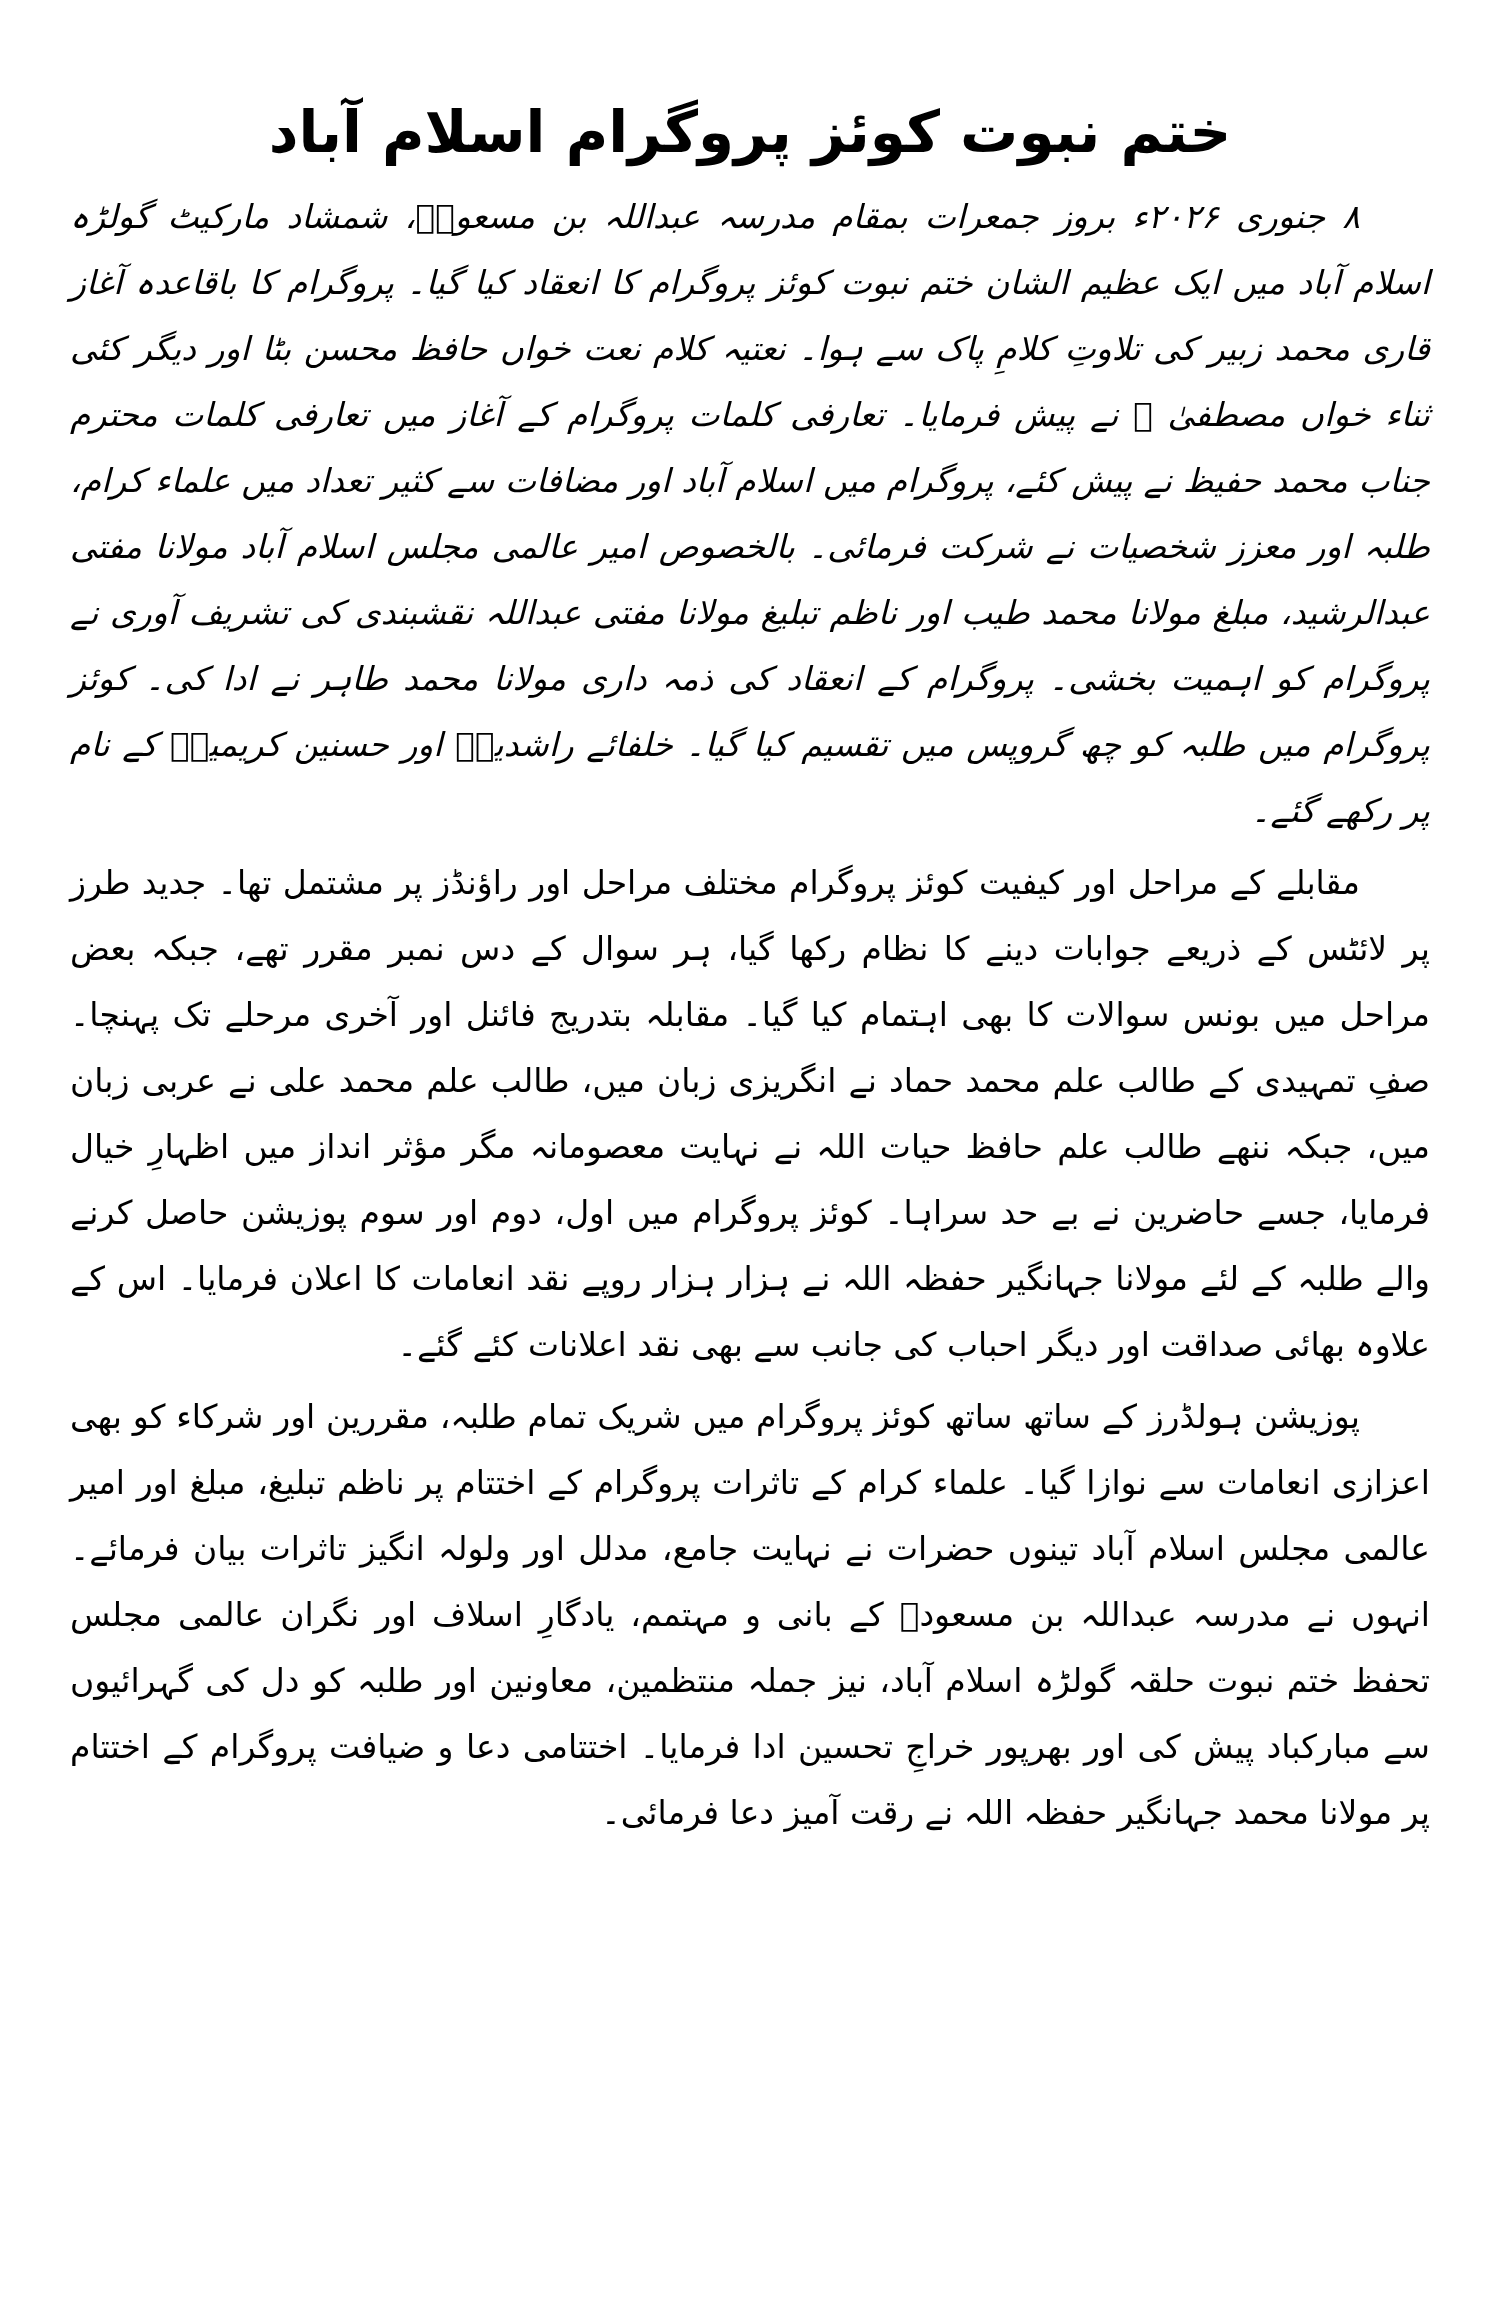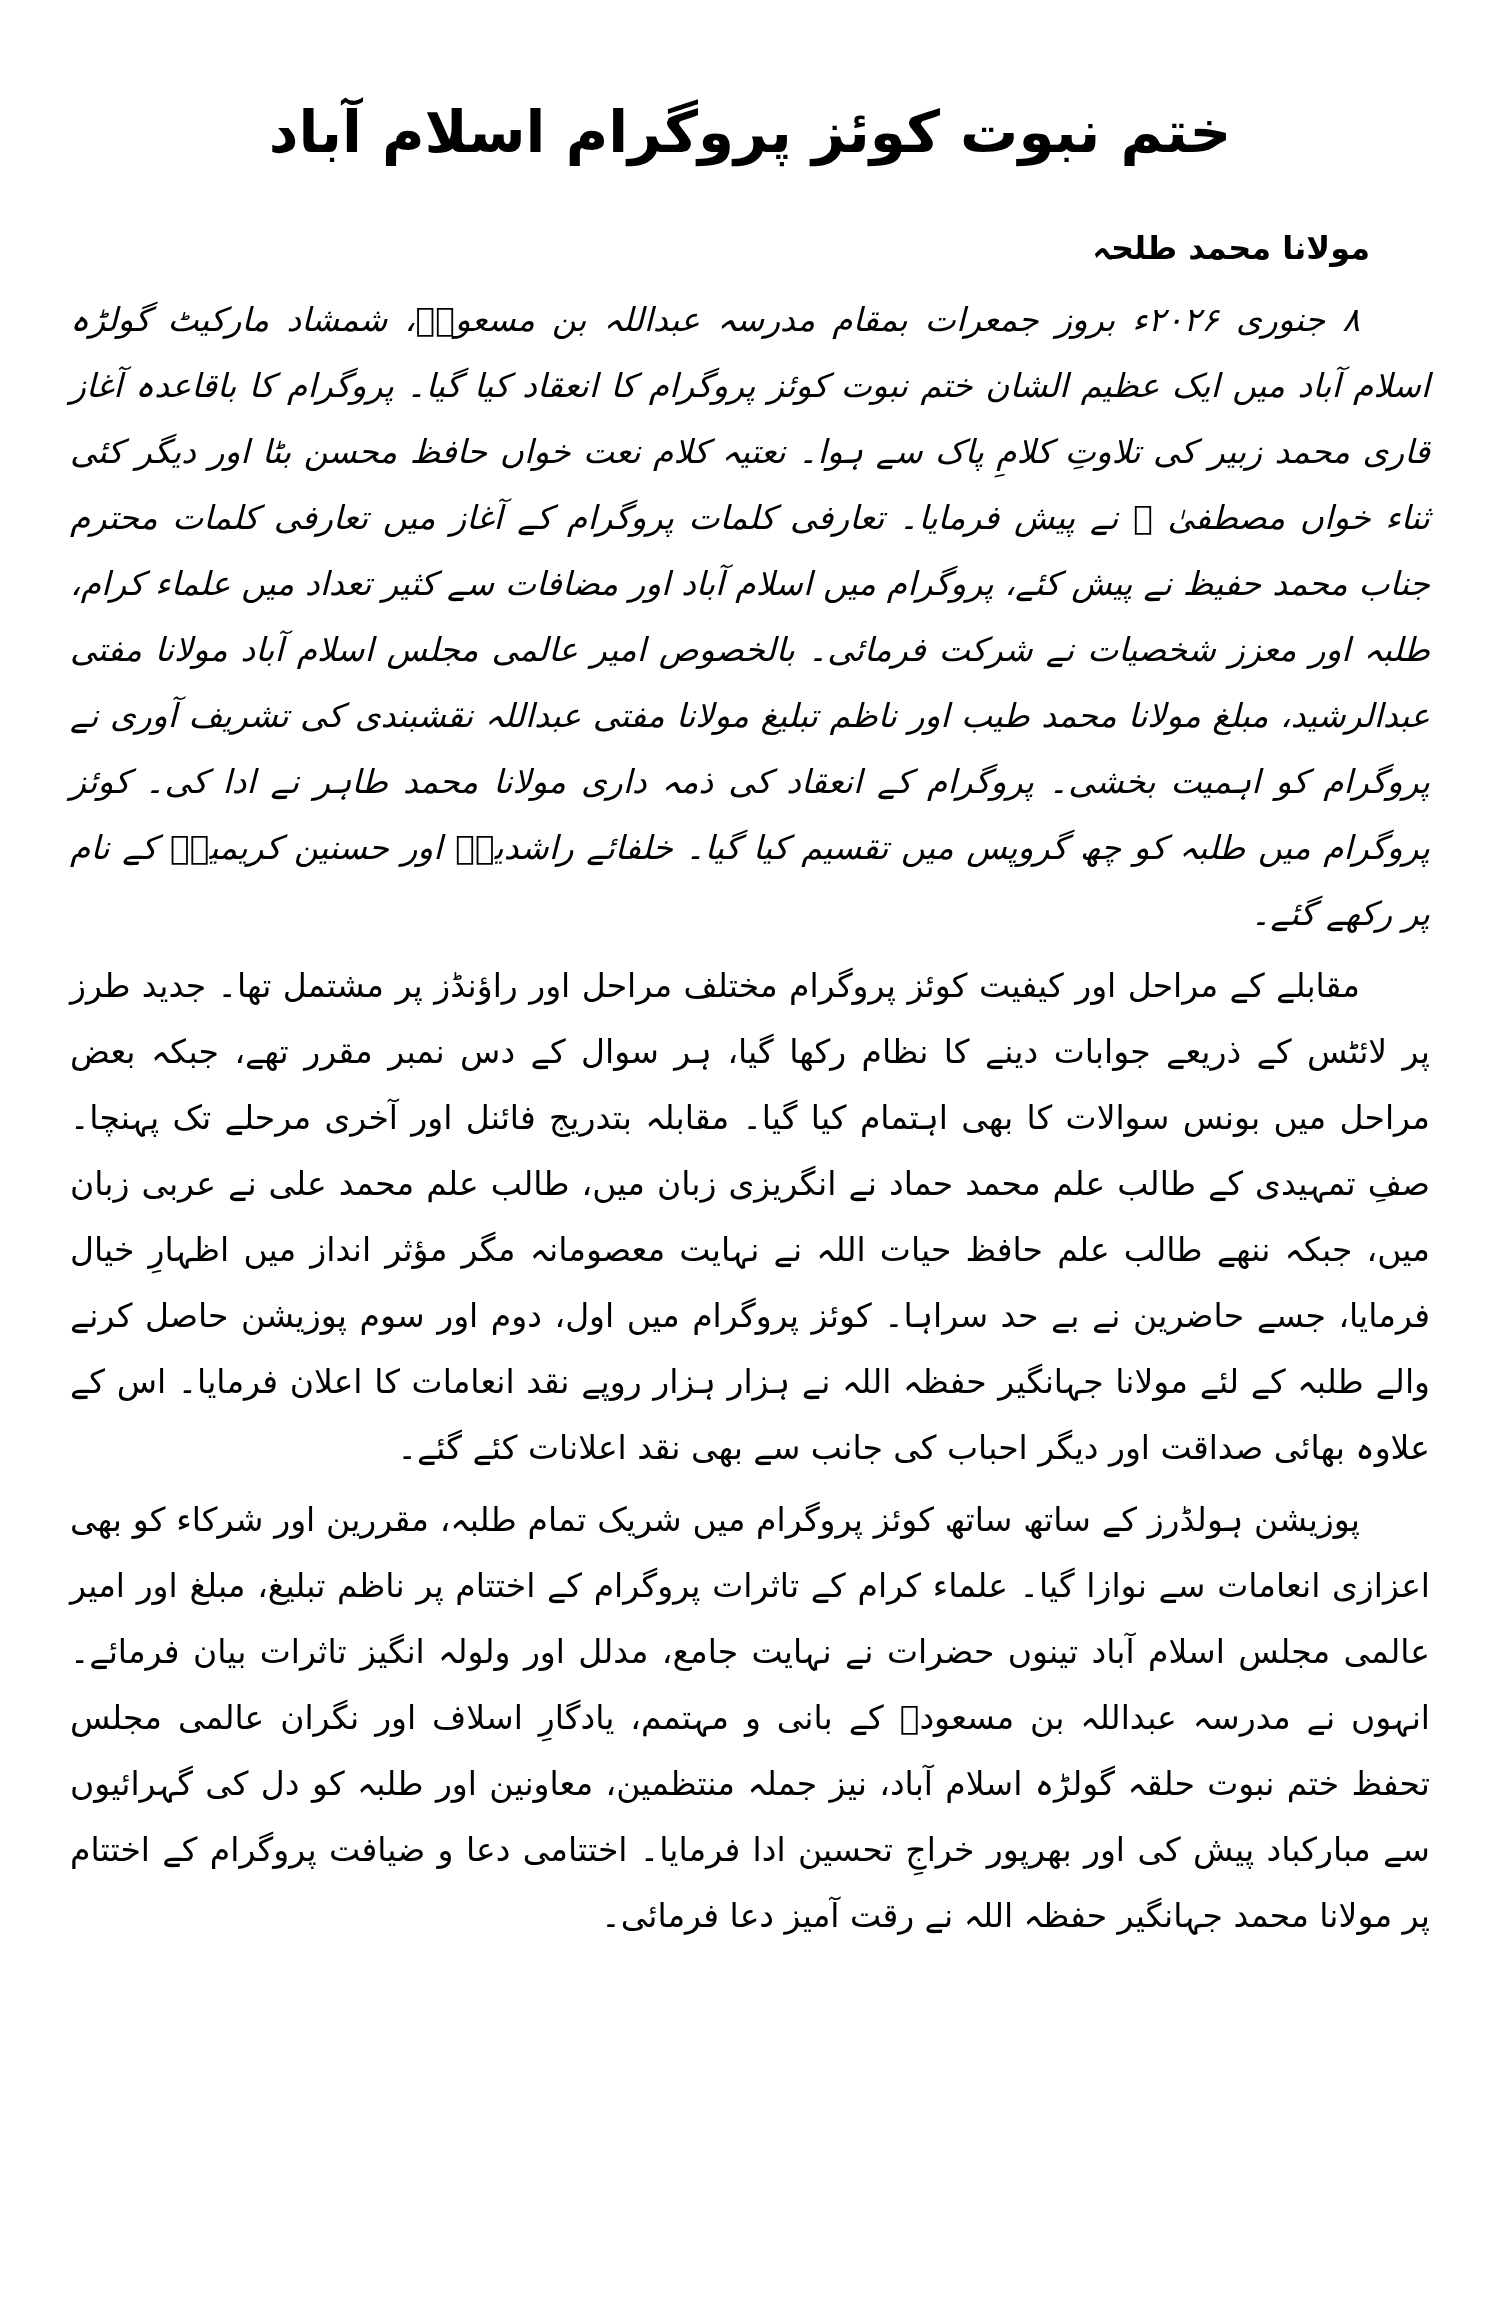--- a/index.html
+++ b/index.html
@@ -58,21 +58,20 @@
     font-style: italic;
   }
 </style>
 </head>
 <body>
 
 <div class="page">
 
   <h1 class="doc-title">ختم نبوت کوئز پروگرام اسلام آباد</h1>
 
-  <div class="byline">مولانا محمد طلحہ</div>
 
   <div class="body-text">
     <p class="para">۸ جنوری ۲۰۲۶ء بروز جمعرات بمقام مدرسہ عبداللہ بن مسعودؓ، شمشاد مارکیٹ گولڑہ اسلام آباد میں ایک عظیم الشان ختم نبوت کوئز پروگرام کا انعقاد کیا گیا۔ پروگرام کا باقاعدہ آغاز قاری محمد زبیر کی تلاوتِ کلامِ پاک سے ہوا۔ نعتیہ کلام نعت خواں حافظ محسن بٹا اور دیگر کئی ثناء خواں مصطفیٰ ﷺ نے پیش فرمایا۔ تعارفی کلمات پروگرام کے آغاز میں تعارفی کلمات محترم جناب محمد حفیظ نے پیش کئے، پروگرام میں اسلام آباد اور مضافات سے کثیر تعداد میں علماء کرام، طلبہ اور معزز شخصیات نے شرکت فرمائی۔ بالخصوص امیر عالمی مجلس اسلام آباد مولانا مفتی عبدالرشید، مبلغ مولانا محمد طیب اور ناظم تبلیغ مولانا مفتی عبداللہ نقشبندی کی تشریف آوری نے پروگرام کو اہمیت بخشی۔ پروگرام کے انعقاد کی ذمہ داری مولانا محمد طاہر نے ادا کی۔ کوئز پروگرام میں طلبہ کو چھ گروپس میں تقسیم کیا گیا۔ خلفائے راشدینؓ اور حسنین کریمینؓ کے نام پر رکھے گئے۔</p>
     <p class="para">مقابلے کے مراحل اور کیفیت کوئز پروگرام مختلف مراحل اور راؤنڈز پر مشتمل تھا۔ جدید طرز پر لائٹس کے ذریعے جوابات دینے کا نظام رکھا گیا، ہر سوال کے دس نمبر مقرر تھے، جبکہ بعض مراحل میں بونس سوالات کا بھی اہتمام کیا گیا۔ مقابلہ بتدریج فائنل اور آخری مرحلے تک پہنچا۔ صفِ تمہیدی کے طالب علم محمد حماد نے انگریزی زبان میں، طالب علم محمد علی نے عربی زبان میں، جبکہ ننھے طالب علم حافظ حیات اللہ نے نہایت معصومانہ مگر مؤثر انداز میں اظہارِ خیال فرمایا، جسے حاضرین نے بے حد سراہا۔ کوئز پروگرام میں اول، دوم اور سوم پوزیشن حاصل کرنے والے طلبہ کے لئے مولانا جہانگیر حفظہ اللہ نے ہزار ہزار روپے نقد انعامات کا اعلان فرمایا۔ اس کے علاوہ بھائی صداقت اور دیگر احباب کی جانب سے بھی نقد اعلانات کئے گئے۔</p>
     <p class="para">پوزیشن ہولڈرز کے ساتھ ساتھ کوئز پروگرام میں شریک تمام طلبہ، مقررین اور شرکاء کو بھی اعزازی انعامات سے نوازا گیا۔ علماء کرام کے تاثرات پروگرام کے اختتام پر ناظم تبلیغ، مبلغ اور امیر عالمی مجلس اسلام آباد تینوں حضرات نے نہایت جامع، مدلل اور ولولہ انگیز تاثرات بیان فرمائے۔ انہوں نے مدرسہ عبداللہ بن مسعودؓ کے بانی و مہتمم، یادگارِ اسلاف اور نگران عالمی مجلس تحفظ ختم نبوت حلقہ گولڑہ اسلام آباد، نیز جملہ منتظمین، معاونین اور طلبہ کو دل کی گہرائیوں سے مبارکباد پیش کی اور بھرپور خراجِ تحسین ادا فرمایا۔ اختتامی دعا و ضیافت پروگرام کے اختتام پر مولانا محمد جہانگیر حفظہ اللہ نے رقت آمیز دعا فرمائی۔</p>
   </div>
 
 </div>
 
 </body></html>

